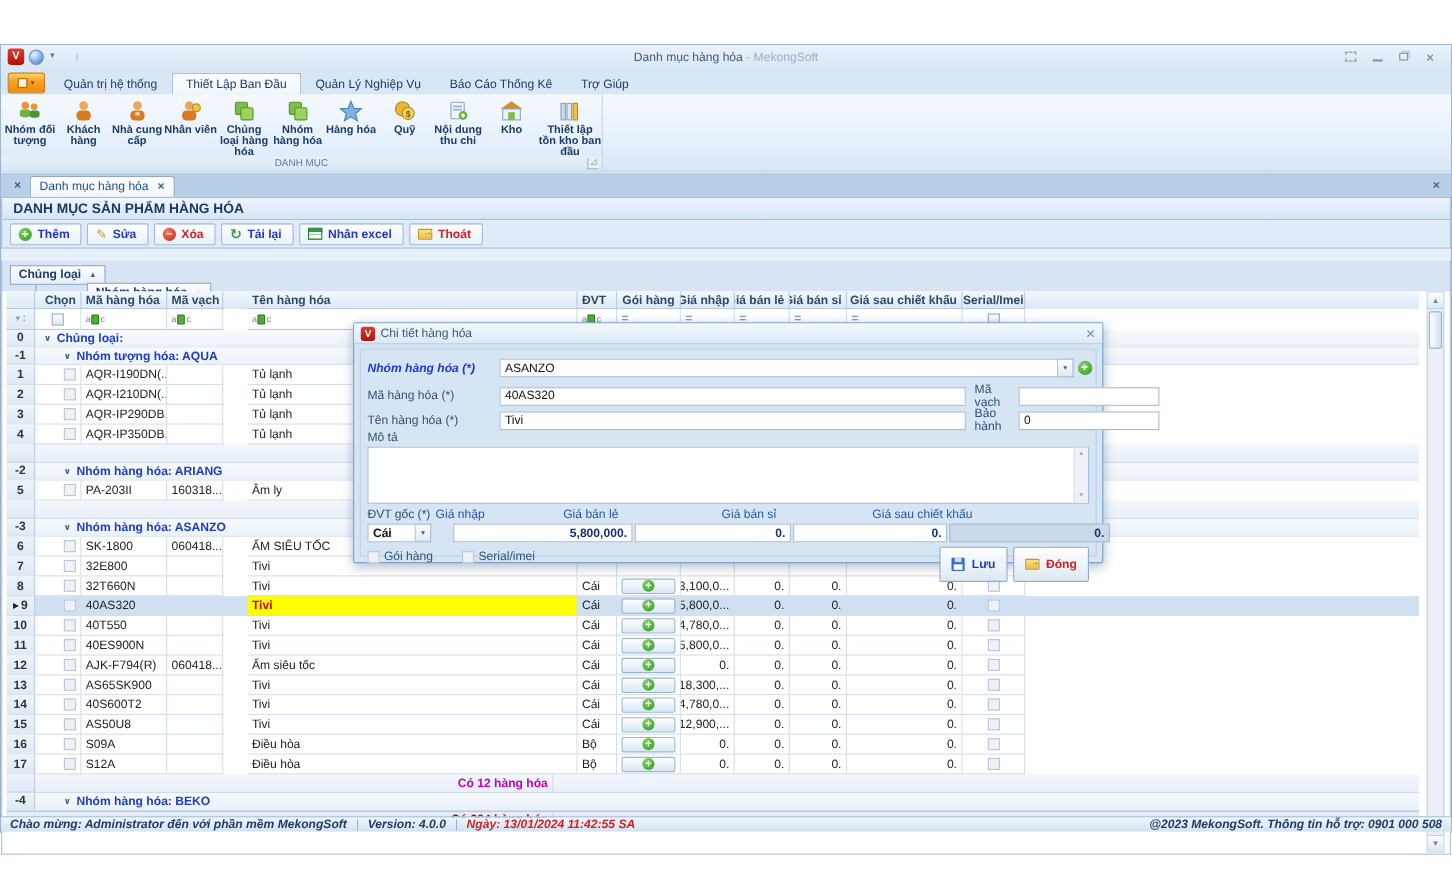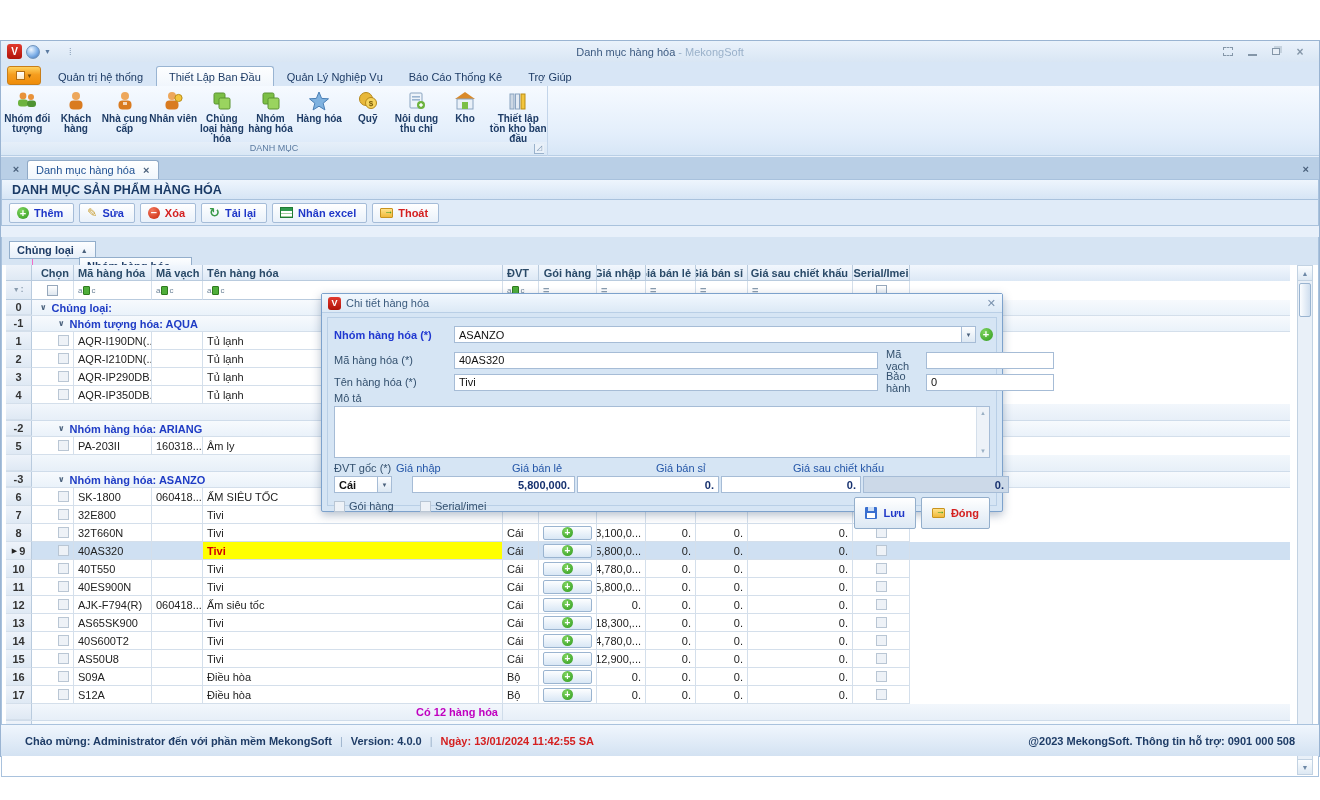--- a/index.html
+++ b/index.html
@@ -72,21 +72,21 @@
   #chip1 { left:7px; top:4px; }
   #chip2 { left:77px; top:20px; }
   #chiplink { position:absolute; left:30px; top:22px; width:47px; height:8px; border-left:1px solid #f06cc8; border-bottom:1px solid #f06cc8; }
 
   
   #gridwrap { position:absolute; left:0; top:224px; width:100%; height:512px; background:#fff; border:1px solid #a9c2dd; border-top:none; }
   #grid { position:absolute; left:4px; top:0; right:28px; }
   .grow { display:flex; width:100%; }
   .gcell { border-right:1px solid #d4dfeb; border-bottom:1px solid #d4dfeb; overflow:hidden; white-space:nowrap; padding:0 4px; display:flex; align-items:center; }
   .c-ind  { width:26px; } .c-sel { width:42px; justify-content:flex-end; } .c-code { width:78px; }
-  .c-bar  { width:51px; } .c-name { width:300px; } .c-dvt { width:36px; }
+  .c-bar  { width:51px; } .c-name { width:300px;margin-left:22px; } .c-dvt { width:36px; }
   .c-pkg  { width:58px; justify-content:center; } .c-nhap { width:49px; justify-content:flex-end; }
   .c-le   { width:50px; justify-content:flex-end; } .c-si { width:52px; justify-content:flex-end; }
   .c-ck   { width:105px; justify-content:flex-end; } .c-ser { width:57px; justify-content:center; }
   .hrow { height:16px; background:linear-gradient(#f2f7fd,#dce8f5); }
   .hrow .gcell { border-right:1px solid #b9cbde; border-bottom:1px solid #b9cbde; font-weight:bold; color:#2a4a68; }
   .frow { height:19px; background:#fff; }
   .frow .gcell { border-bottom:1px solid #b9cbde; }
   .g1row,.g2row { height:16px; background:linear-gradient(#f7fafd,#eaf2fa); border-bottom:1px solid #d4dfeb; }
   .grouplabel { font-weight:bold; color:#1f3cc5; display:flex; align-items:center; gap:5px; }
   .chev { color:#4a617c; font-size:8px; }
@@ -117,39 +117,39 @@
 
   
   #dialog { position:absolute; left:320px; top:252px; width:682px; height:219px; background:#d6e5f4; border:1px solid #7da2cc; box-shadow:0 3px 10px rgba(40,70,110,.35); border-radius:2px; }
   #dlg-title { height:19px; background:linear-gradient(#f2f8fe,#dcE9f6); display:flex; align-items:center; gap:5px; padding:0 6px; border-bottom:1px solid #b9cfe6; }
   #dlg-title .vlogo { width:13px; height:13px; line-height:13px; font-size:9px; }
   #dlg-title .cap { color:#3a5a7c; }
   #dlg-title .x { margin-left:auto; color:#7a92ae; font-weight:bold; }
   #dlg-body { position:absolute; left:5px; top:23px; right:5px; bottom:5px; border:1px solid #b9cfe6; background:#d6e5f4; }
   .dlg-row { position:absolute; display:flex; align-items:center; }
   .dlbl { color:#33506e; }
-  .dlbl.blue { color:#2038d0; font-weight:bold; }
+  .dlbl.blue { color:#2038d0; font-weight:bold;font-style:italic; }
   .dinput { background:#fff; border:1px solid #a6bcd6; height:17px; padding:0 4px; display:flex; align-items:center; color:#111; }
   .dinput.num { justify-content:flex-end; font-weight:bold; color:#15306e; }
   .dinput.ro { background:#ccd9e8; }
   .dcombo-arrow { width:14px; height:17px; border:1px solid #a6bcd6; border-left:none; background:linear-gradient(#fdfeff,#dde8f3); font-size:6px; color:#4a617c; display:flex; align-items:center; justify-content:center; }
   .plusbtn { width:16px; height:17px; margin-left:2px; display:flex; align-items:center; justify-content:center; }
   .dtextarea { position:absolute; background:#fff; border:1px solid #a6bcd6; }
   .dtextarea .ta-scroll { position:absolute; right:0; top:0; bottom:0; width:13px; background:#edf2f8; border-left:1px solid #d4dfeb; display:flex; flex-direction:column; justify-content:space-between; }
   .ta-scroll span { text-align:center; font-size:6px; color:#9ab0c4; line-height:12px; }
   .pricelbl { color:#2456a8; }
   .dchk { display:flex; align-items:center; gap:4px; color:#33506e; }
   .dbtn { height:32px; background:linear-gradient(#ffffff,#dce8f4); border:1px solid #93aecb; border-radius:2px; display:flex; align-items:center; gap:6px; padding:0 10px; font-weight:bold; }
   .dbtn .lbl-blue { color:#2038c8; } .dbtn .lbl-red { color:#d42020; }
   .floppy { width:12px; height:12px; background:#3a6fd0; border-radius:1px; position:relative; }
   .floppy:before { content:""; position:absolute; left:3px; top:0; width:6px; height:4px; background:#cfe0f5; }
   .floppy:after { content:""; position:absolute; left:2px; bottom:1px; width:8px; height:5px; background:#fff; }
 
   
-  #statusbar { position:absolute; left:0; bottom:0; width:100%; height:32px; background:linear-gradient(#f0f6fd,#d3e2f2); border-top:1px solid #a9c2dd; display:flex; align-items:center; padding:0 24px; font-weight:bold; color:#1e3c66; }
+  #statusbar { position:absolute; left:0; bottom:0; width:100%; height:14px; background:linear-gradient(#f0f6fd,#d3e2f2); border-top:1px solid #a9c2dd; display:flex; align-items:center; padding:0 8px; font-weight:bold; color:#1e3c66;font-style:italic; }
   #statusbar .sep { margin:0 8px; color:#9ab1ca; font-weight:normal; }
   #statusbar .red { color:#d42020; }
   #statusbar .right { margin-left:auto; }
 
   
   .ric svg { display:block; }
 </style>
 </head>
 <body>
 

